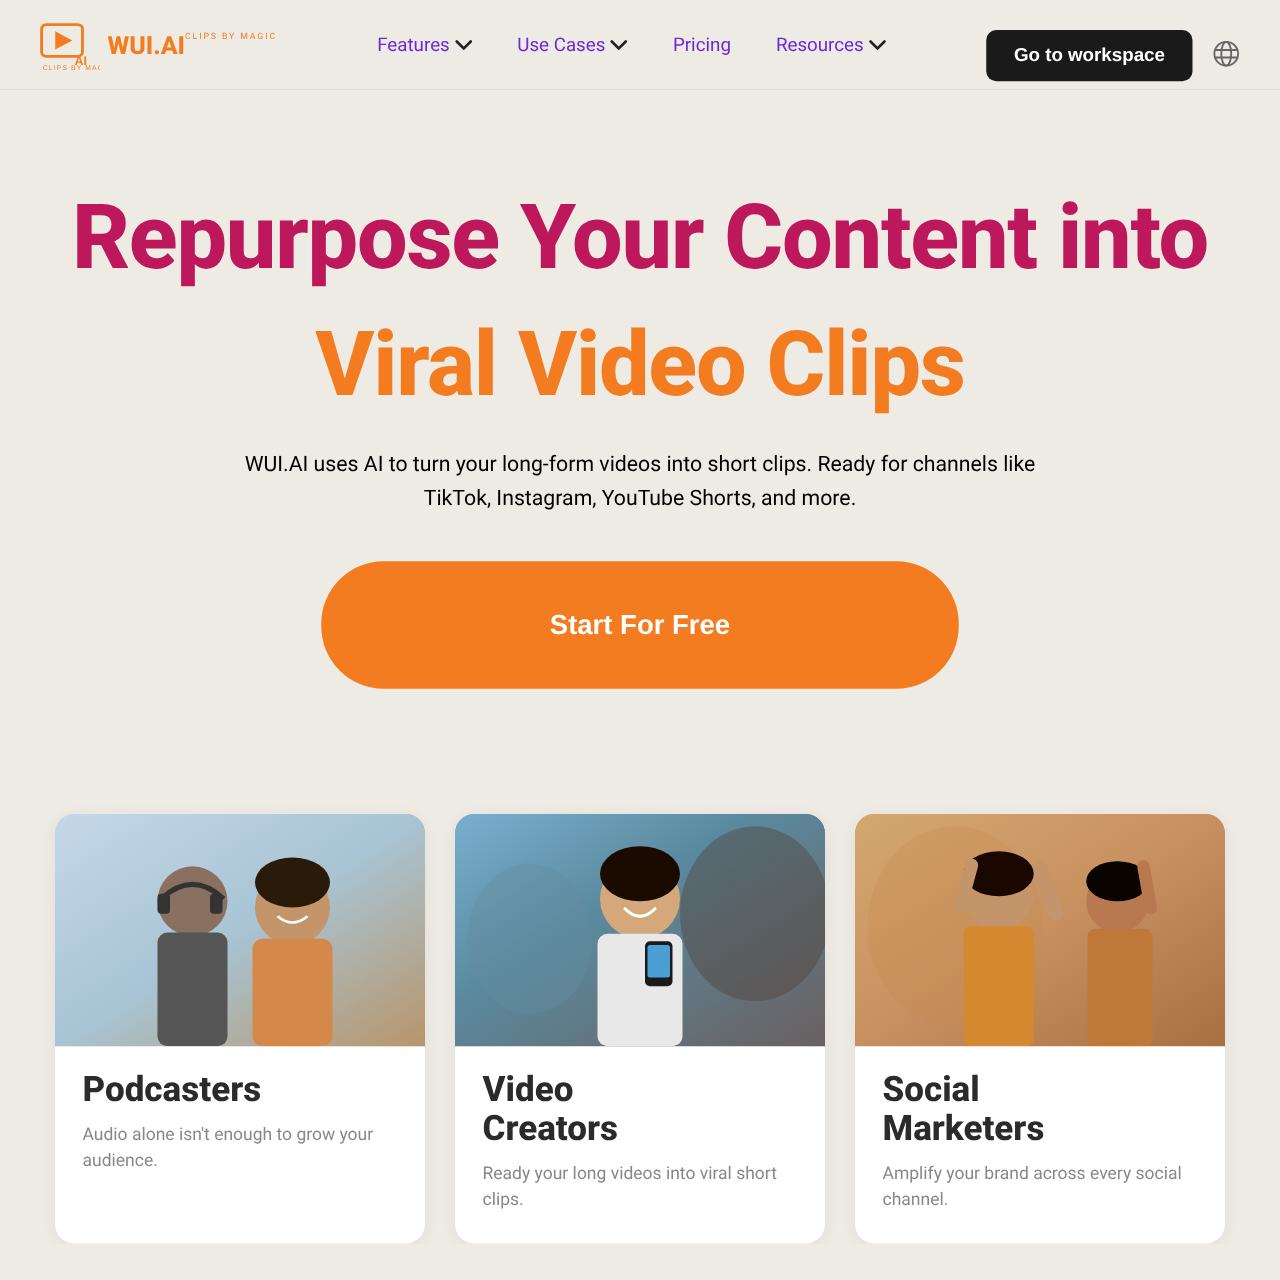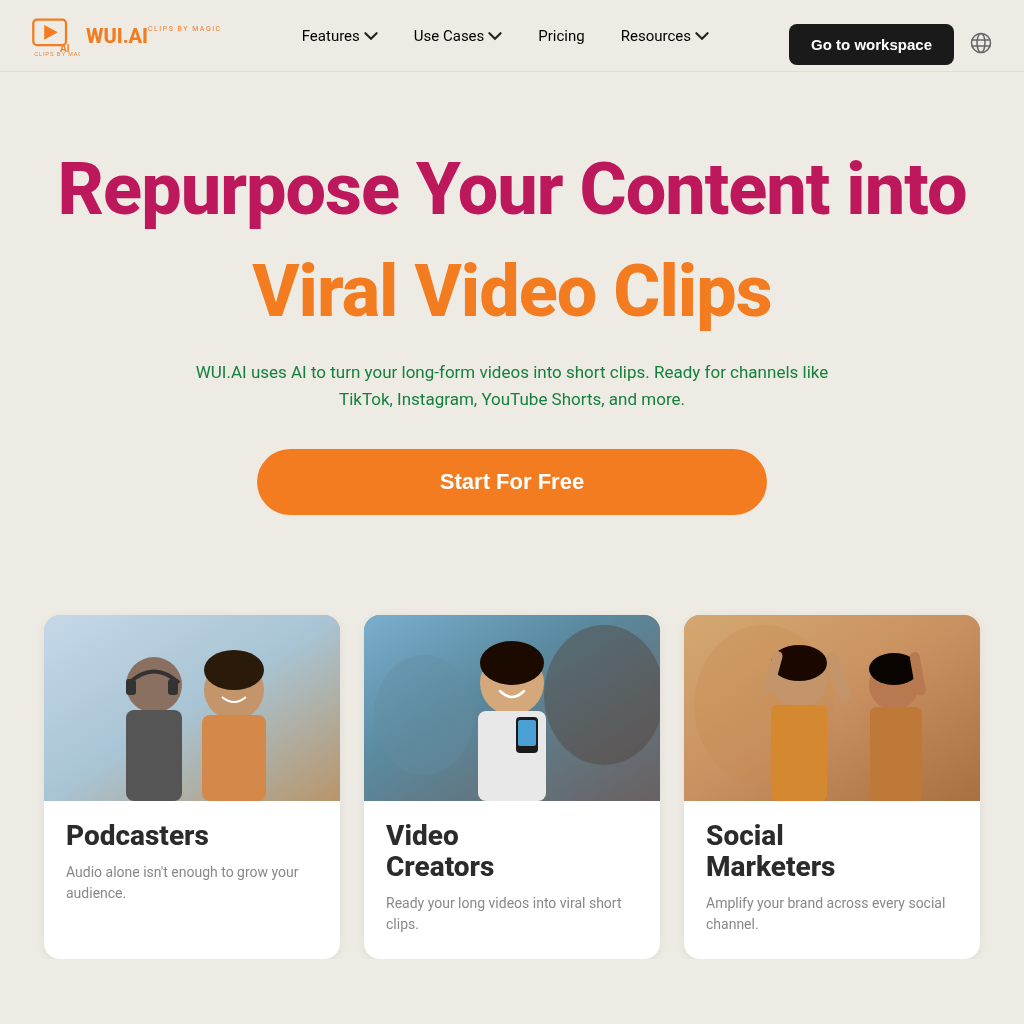--- a/index.html
+++ b/index.html
@@ -39,21 +39,21 @@
     }
 
     .nav-links {
       display: flex;
       align-items: center;
       gap: 36px;
     }
 
     .nav-link {
       font-size: 15px;
-      color: #000000;
+      color: #6d28d9;
       text-decoration: none;
       display: flex;
       align-items: center;
       gap: 4px;
       cursor: pointer;
     }
 
     .nav-link svg {
       width: 14px;
       height: 14px;
@@ -100,32 +100,32 @@
       font-size: 72px;
       font-weight: 800;
       color: #f47c20;
       line-height: 1.1;
       letter-spacing: -1px;
       margin-top: 24px;
     }
 
     .hero-subtitle {
       font-size: 17px;
-      color: #15803d;
+      color: #000000;
       max-width: 640px;
       margin: 28px auto 36px;
       line-height: 1.6;
     }
 
     .btn-start {
       background-color: #f47c20;
       color: #fff;
       border: none;
       border-radius: 50px;
-      padding: 20px 0;
+      padding: 38px 0;
       font-size: 22px;
       font-weight: 600;
       cursor: pointer;
       width: 510px;
       display: block;
       margin: 0 auto;
     }
 
     
     .cards-section {

